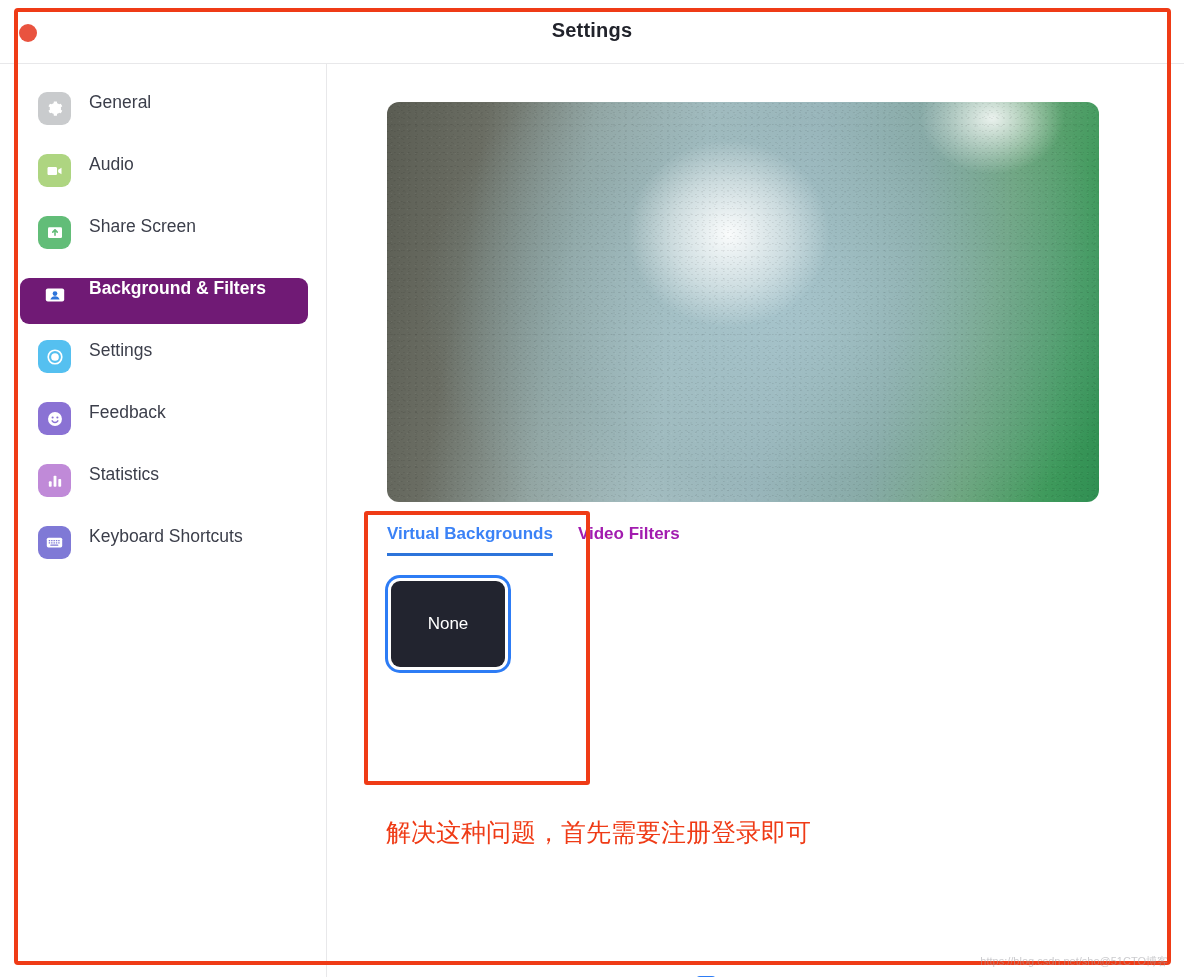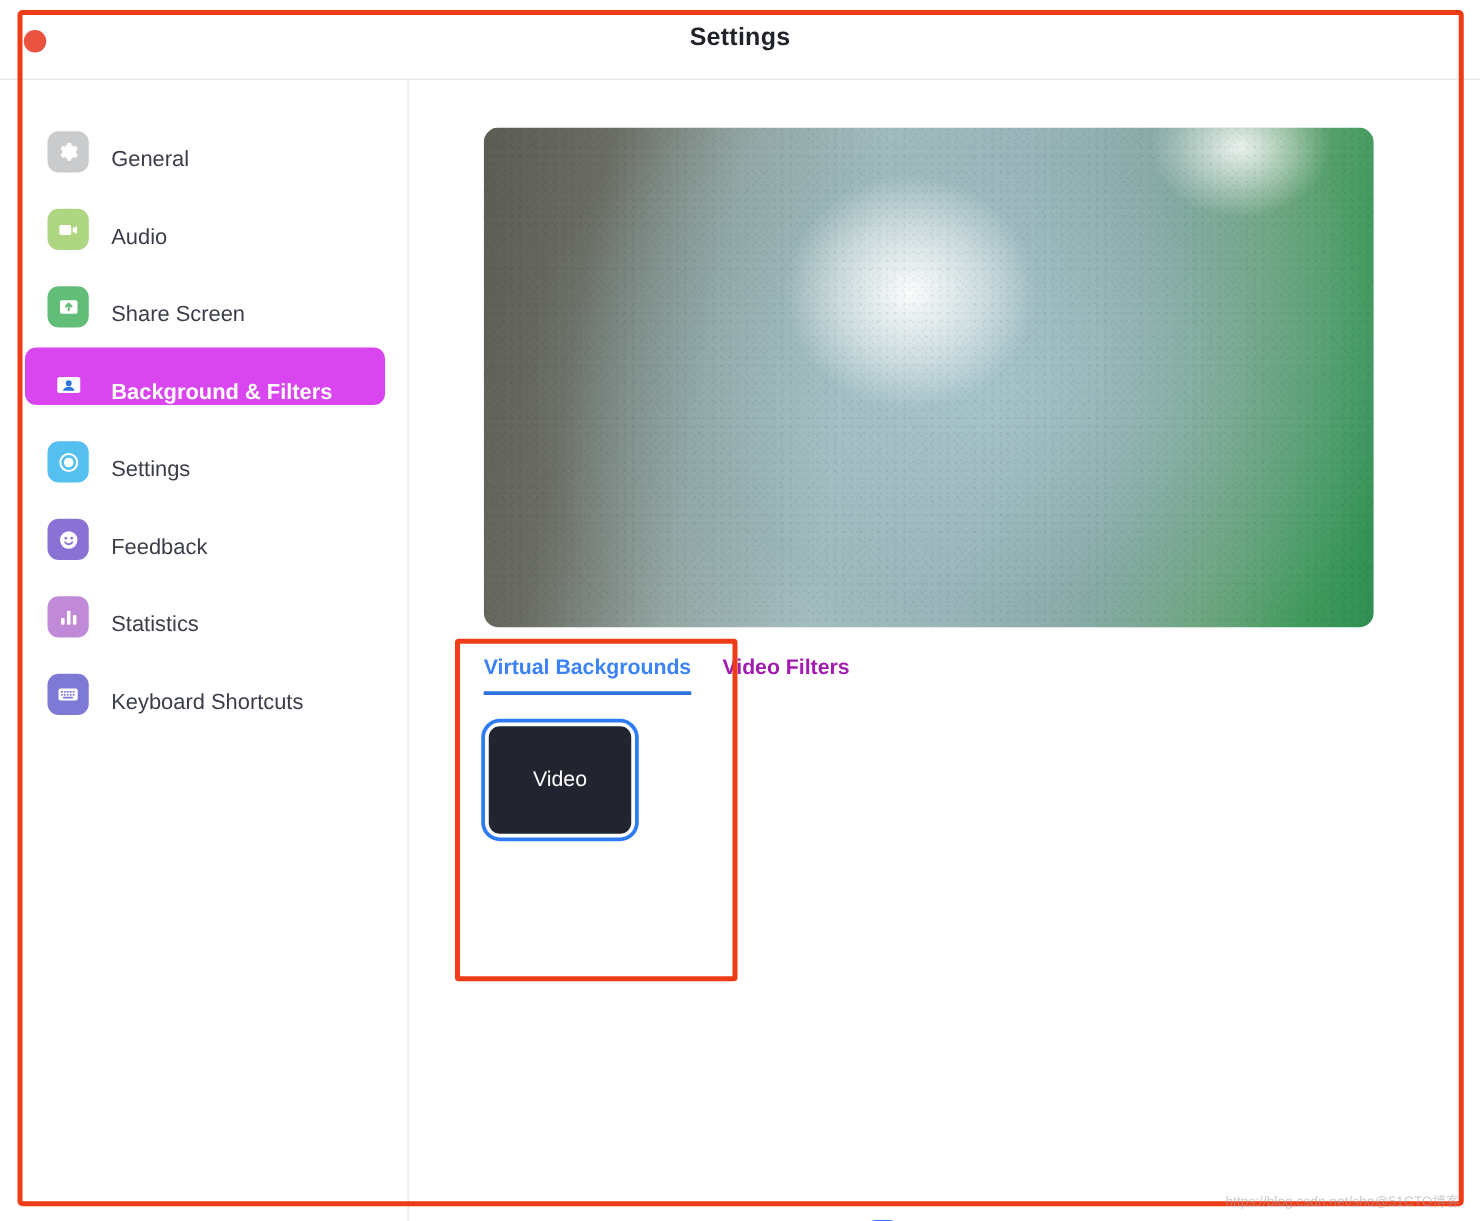--- a/index.html
+++ b/index.html
@@ -65,28 +65,28 @@
     left: 0; top: 64px;
     width: 327px; height: 913px;
     background: #ffffff;
     border-right: 1px solid #e8e8ea;
     padding-top: 28px;
   }
 
   .nav-item {
     position: relative;
     display: flex;
-    align-items: flex-end;
+    align-items: flex-start;
     height: 46px;
     margin: 0 18px 16px 20px;
     padding-left: 18px;
     border-radius: 9px;
     cursor: pointer;
   }
-  .nav-item.selected { background: #d946ef; }
+  .nav-item.selected { background: #701a75; }
 
   .nav-icon {
     width: 33px; height: 33px;
     border-radius: 9px;
     display: flex;
     align-items: center;
     justify-content: center;
     flex: 0 0 auto;
   }
   .nav-icon svg { display: block; }
@@ -357,25 +357,26 @@
     <div class="preview">
       <div class="preview-noise"></div>
     </div>
 
     <div class="tabs">
       <div class="tab active">Virtual Backgrounds</div>
       <div class="tab">Video Filters</div>
     </div>
 
     <div class="bg-grid">
-      <div class="bg-thumb">Video</div>
+      <div class="bg-thumb">None</div>
     </div>
 
     <div class="annot-vb"></div>
 
+    <div class="annot-text">解决这种问题，首先需要注册登录即可</div>
 
     <div class="bottom-bar">
 
       <div class="ctrl mirror">
         <span class="checkbox">
           
         </span>
         <span class="ctrl-label">Mirror my video</span>
       </div>
 

